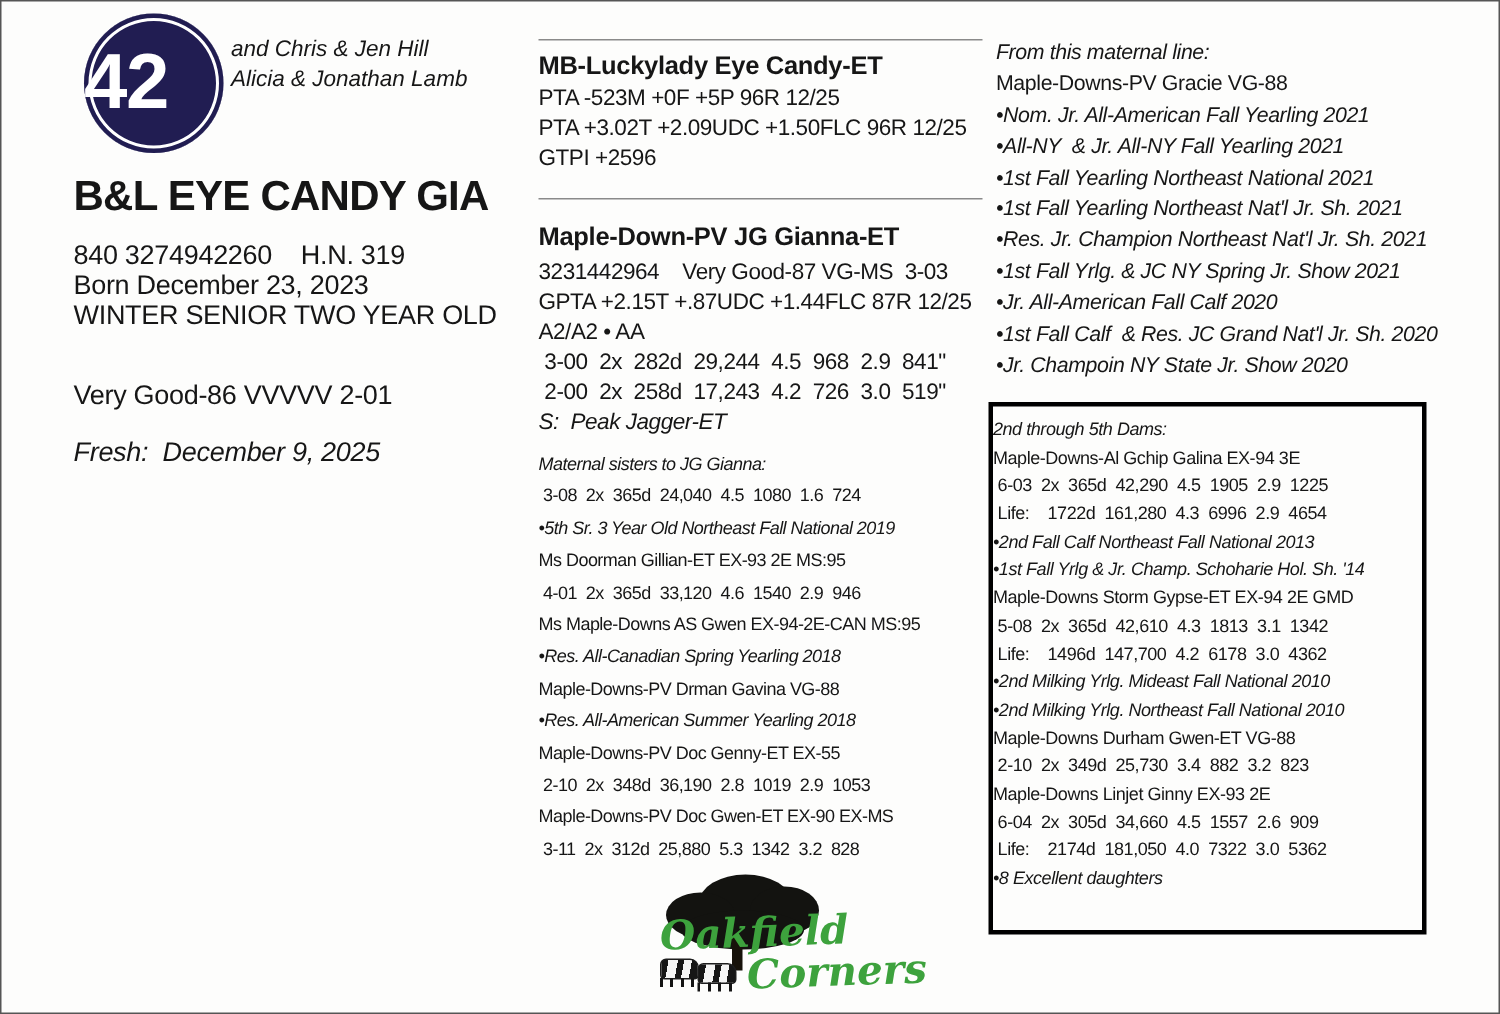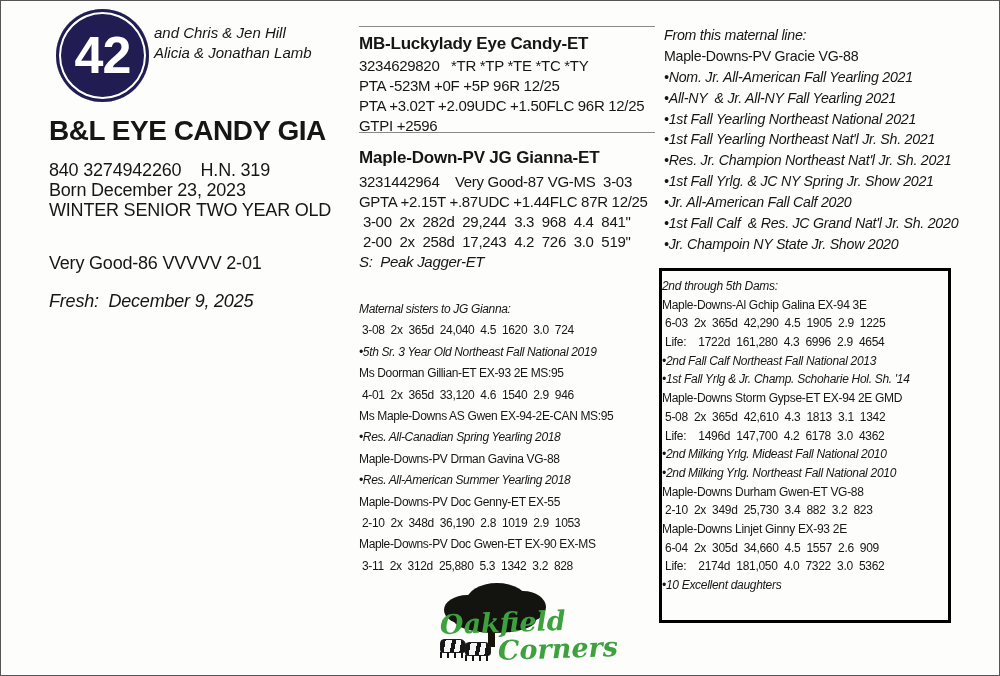--- a/index.html
+++ b/index.html
@@ -10,21 +10,21 @@
   }
   .abs{position:absolute;}
   .ln{white-space:pre-wrap;}
   .i{font-style:italic;}
 
   
   .lot-circle{
     left:55px;top:8px;width:93px;height:93px;border-radius:50%;
     background:#211d52;
     box-shadow:inset 0 0 0 3px #211d52, inset 0 0 0 5px #ffffff;
-    display:flex;align-items:center;justify-content:center;
+    display:flex;align-items:center;justify-content:flex-start;
   }
   .lot-num{color:#fff;font-size:52px;font-weight:bold;letter-spacing:-1px;margin-top:-2px;}
 
   .consignor{left:153px;top:22px;font-size:15px;font-style:italic;line-height:20px;}
 
   .animal-name{left:48px;top:114px;font-size:28px;font-weight:bold;letter-spacing:-0.5px;}
   .info{left:48px;font-size:18px;letter-spacing:-0.2px;}
 
   
   .midrule{left:358px;width:296px;height:1px;background:#8a8a8a;}
@@ -76,39 +76,39 @@
   <div class="abs animal-name">B&amp;L EYE CANDY GIA</div>
   <div class="abs info ln" style="top:159px">840 3274942260    H.N. 319</div>
   <div class="abs info ln" style="top:179px">Born December 23, 2023</div>
   <div class="abs info ln" style="top:199px">WINTER SENIOR TWO YEAR OLD</div>
   <div class="abs info ln" style="top:252px">Very Good-86 VVVVV 2-01</div>
   <div class="abs info ln i" style="top:290px">Fresh:  December 9, 2025</div>
 
   <div class="abs midrule" style="top:25px"></div>
   <div class="abs blk-title" style="top:33px">MB-Luckylady Eye Candy-ET</div>
   <div class="abs mid-lines" style="top:55px">
-      <div class="ln">3234629820   *TR *TP *TE *TC *TY</div>
       <div class="ln">PTA -523M +0F +5P 96R 12/25</div>
       <div class="ln">PTA +3.02T +2.09UDC +1.50FLC 96R 12/25</div>
       <div class="ln">GTPI +2596</div>
     </div>
 
   <div class="abs midrule" style="top:131px"></div>
   <div class="abs blk-title" style="top:147px">Maple-Down-PV JG Gianna-ET</div>
   <div class="abs mid-lines" style="top:171px">
       <div class="ln">3231442964    Very Good-87 VG-MS  3-03</div>
       <div class="ln">GPTA +2.15T +.87UDC +1.44FLC 87R 12/25</div>
-      <div class="ln"> 3-00  2x  282d  29,244  3.3  968  4.4  841"</div>
+      <div class="ln">A2/A2 • AA</div>
+      <div class="ln"> 3-00  2x  282d  29,244  4.5  968  2.9  841"</div>
       <div class="ln"> 2-00  2x  258d  17,243  4.2  726  3.0  519"</div>
       <div class="ln i">S:  Peak Jagger-ET</div>
     </div>
 
   <div class="abs sis-lines" style="top:298px">
       <div class="ln i">Maternal sisters to JG Gianna:</div>
-      <div class="ln"> 3-08  2x  365d  24,040  4.5  1620  3.0  724</div>
+      <div class="ln"> 3-08  2x  365d  24,040  4.5  1080  1.6  724</div>
       <div class="ln i">•5th Sr. 3 Year Old Northeast Fall National 2019</div>
       <div class="ln">Ms Doorman Gillian-ET EX-93 2E MS:95</div>
       <div class="ln"> 4-01  2x  365d  33,120  4.6  1540  2.9  946</div>
       <div class="ln">Ms Maple-Downs AS Gwen EX-94-2E-CAN MS:95</div>
       <div class="ln i">•Res. All-Canadian Spring Yearling 2018</div>
       <div class="ln">Maple-Downs-PV Drman Gavina VG-88</div>
       <div class="ln i">•Res. All-American Summer Yearling 2018</div>
       <div class="ln">Maple-Downs-PV Doc Genny-ET EX-55</div>
       <div class="ln"> 2-10  2x  348d  36,190  2.8  1019  2.9  1053</div>
       <div class="ln">Maple-Downs-PV Doc Gwen-ET EX-90 EX-MS</div>
@@ -139,21 +139,21 @@
       <div class="ln">Maple-Downs Storm Gypse-ET EX-94 2E GMD</div>
       <div class="ln"> 5-08  2x  365d  42,610  4.3  1813  3.1  1342</div>
       <div class="ln"> Life:    1496d  147,700  4.2  6178  3.0  4362</div>
       <div class="ln i">•2nd Milking Yrlg. Mideast Fall National 2010</div>
       <div class="ln i">•2nd Milking Yrlg. Northeast Fall National 2010</div>
       <div class="ln">Maple-Downs Durham Gwen-ET VG-88</div>
       <div class="ln"> 2-10  2x  349d  25,730  3.4  882  3.2  823</div>
       <div class="ln">Maple-Downs Linjet Ginny EX-93 2E</div>
       <div class="ln"> 6-04  2x  305d  34,660  4.5  1557  2.6  909</div>
       <div class="ln"> Life:    2174d  181,050  4.0  7322  3.0  5362</div>
-      <div class="ln i">•10 Excellent daughters</div>
+      <div class="ln i">•8 Excellent daughters</div>
     </div>
 
   <div class="abs logo">
     <div class="canopy" style="left:28px;top:0;width:62px;height:38px"></div>
     <div class="canopy" style="left:6px;top:12px;width:46px;height:30px"></div>
     <div class="canopy" style="left:62px;top:8px;width:46px;height:32px"></div>
     <div class="canopy" style="left:16px;top:24px;width:82px;height:26px"></div>
     <div class="trunk" style="left:50px;top:42px;width:7px;height:22px"></div>
 
     <div class="cow" style="left:2px;top:56px"></div>

